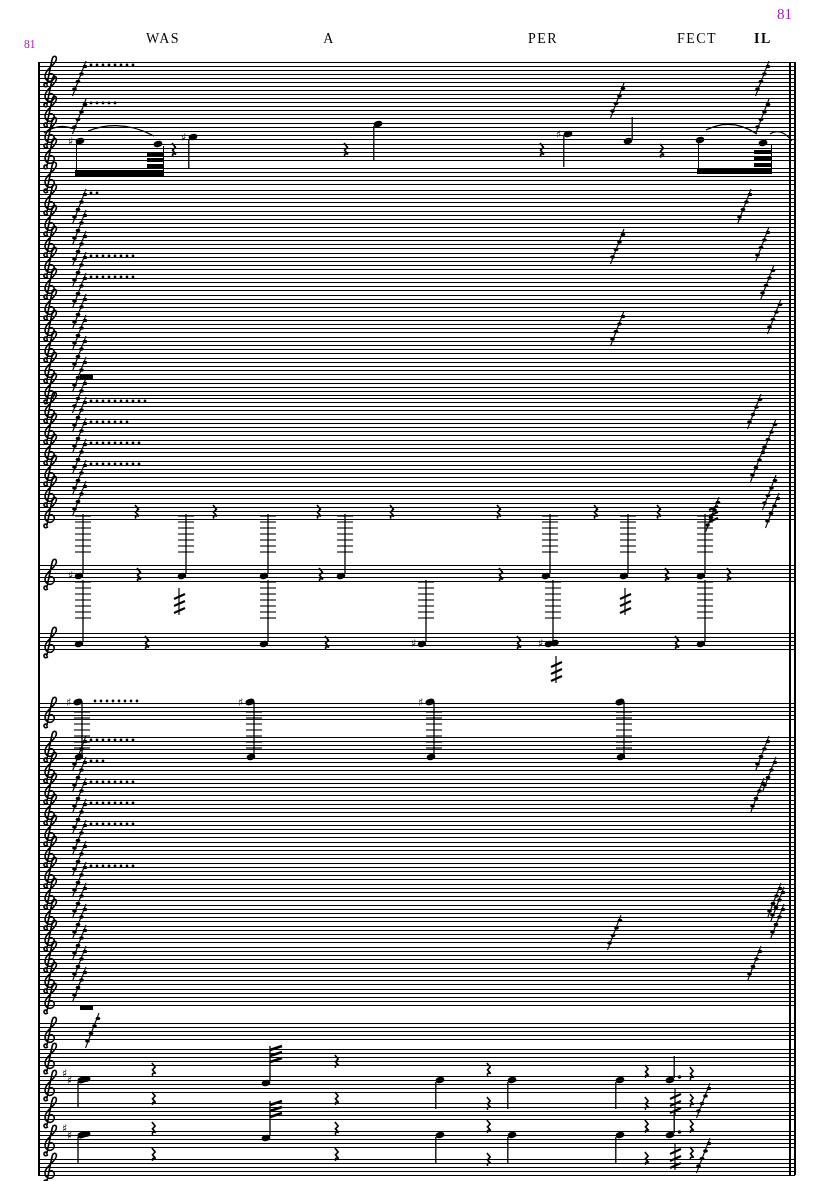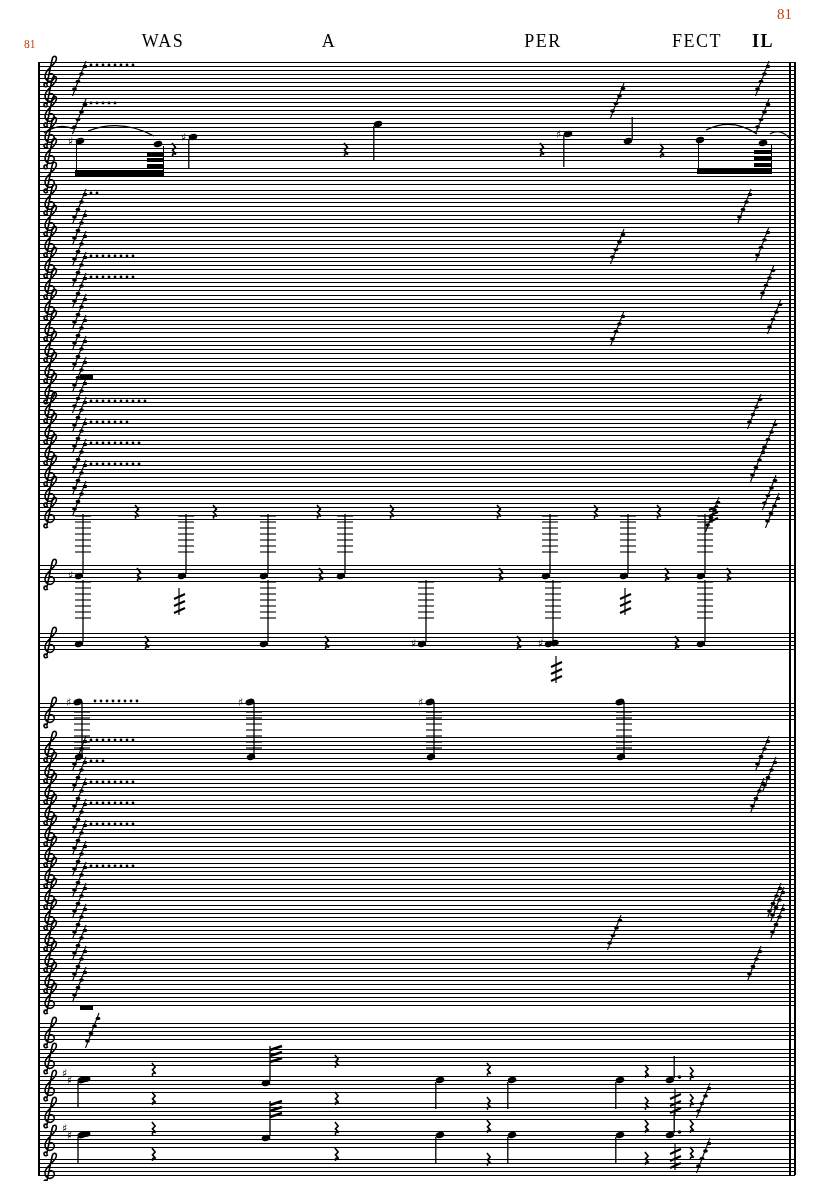--- a/index.html
+++ b/index.html
@@ -1,21 +1,21 @@
 <!DOCTYPE html>
 <html><head>
 <meta charset="utf-8">
 <style>
   html,body{margin:0;padding:0;background:#fff}
   #page{position:relative;width:835px;height:1181px;background:#fff;color:#000;
         font-family:"Liberation Serif",serif;overflow:hidden}
-  .num{position:absolute;color:#c2410c}
+  .num{position:absolute;color:#a21caf}
   .mnum{left:24px;top:38px;font-size:11.5px}
   .pnum{left:777px;top:6px;font-size:15px}
-  .lyr{position:absolute;top:31px;transform:translateX(-50%);font-size:18px;
+  .lyr{position:absolute;top:31px;transform:translateX(-50%);font-size:14px;
        letter-spacing:1.5px;white-space:nowrap}
   .staff{position:absolute;height:17px;
        background:repeating-linear-gradient(to bottom,#000 0,#000 1px,transparent 1px,transparent 4px)}
   .rect{position:absolute;background:#000}
   .g{position:absolute;overflow:visible}
 </style>
 </head>
 <body>
 
 <div id="page">

